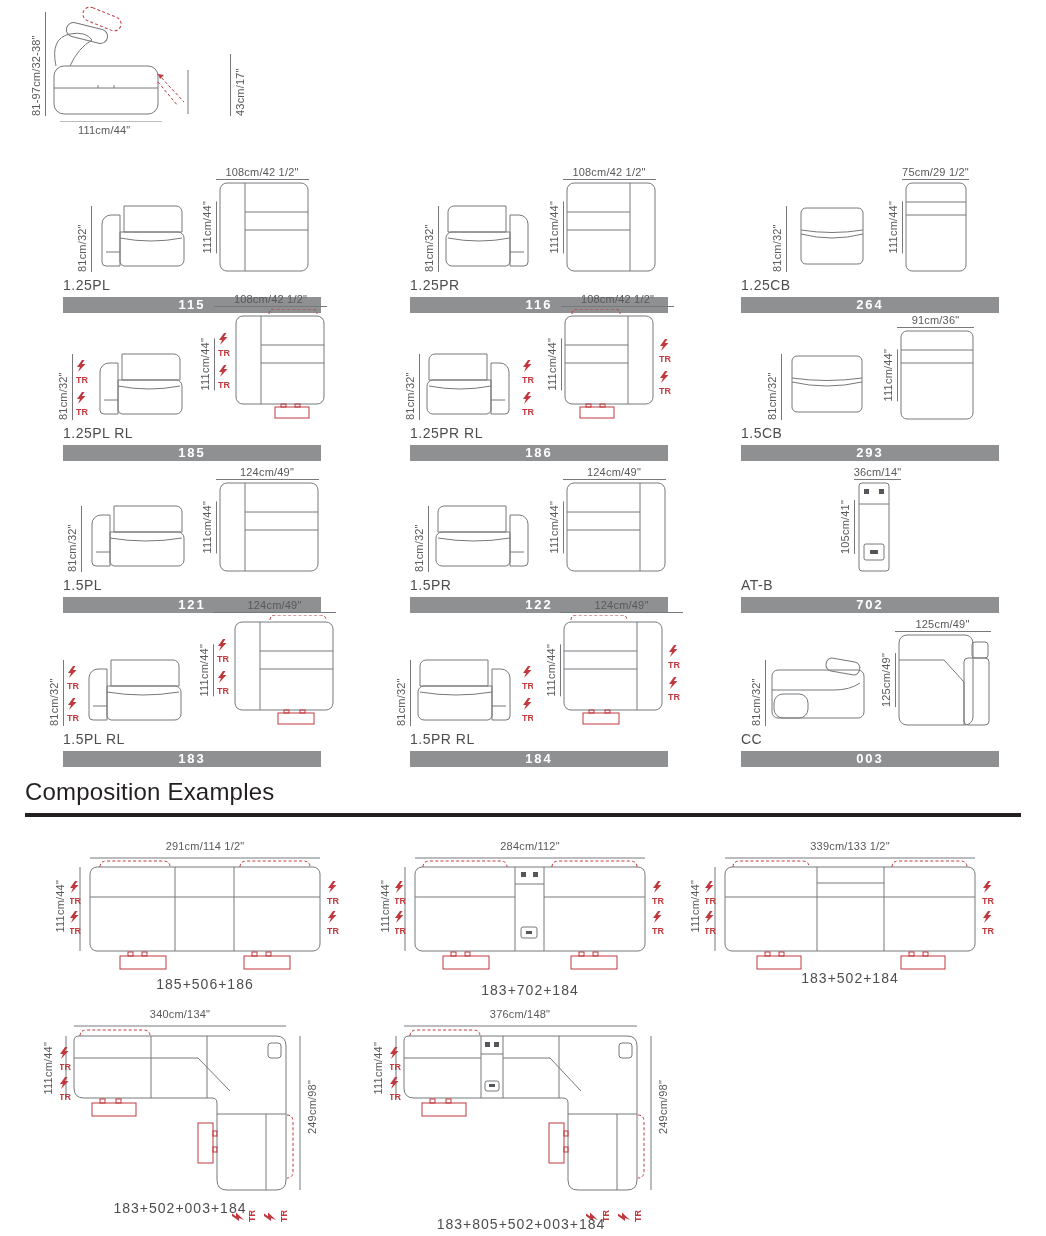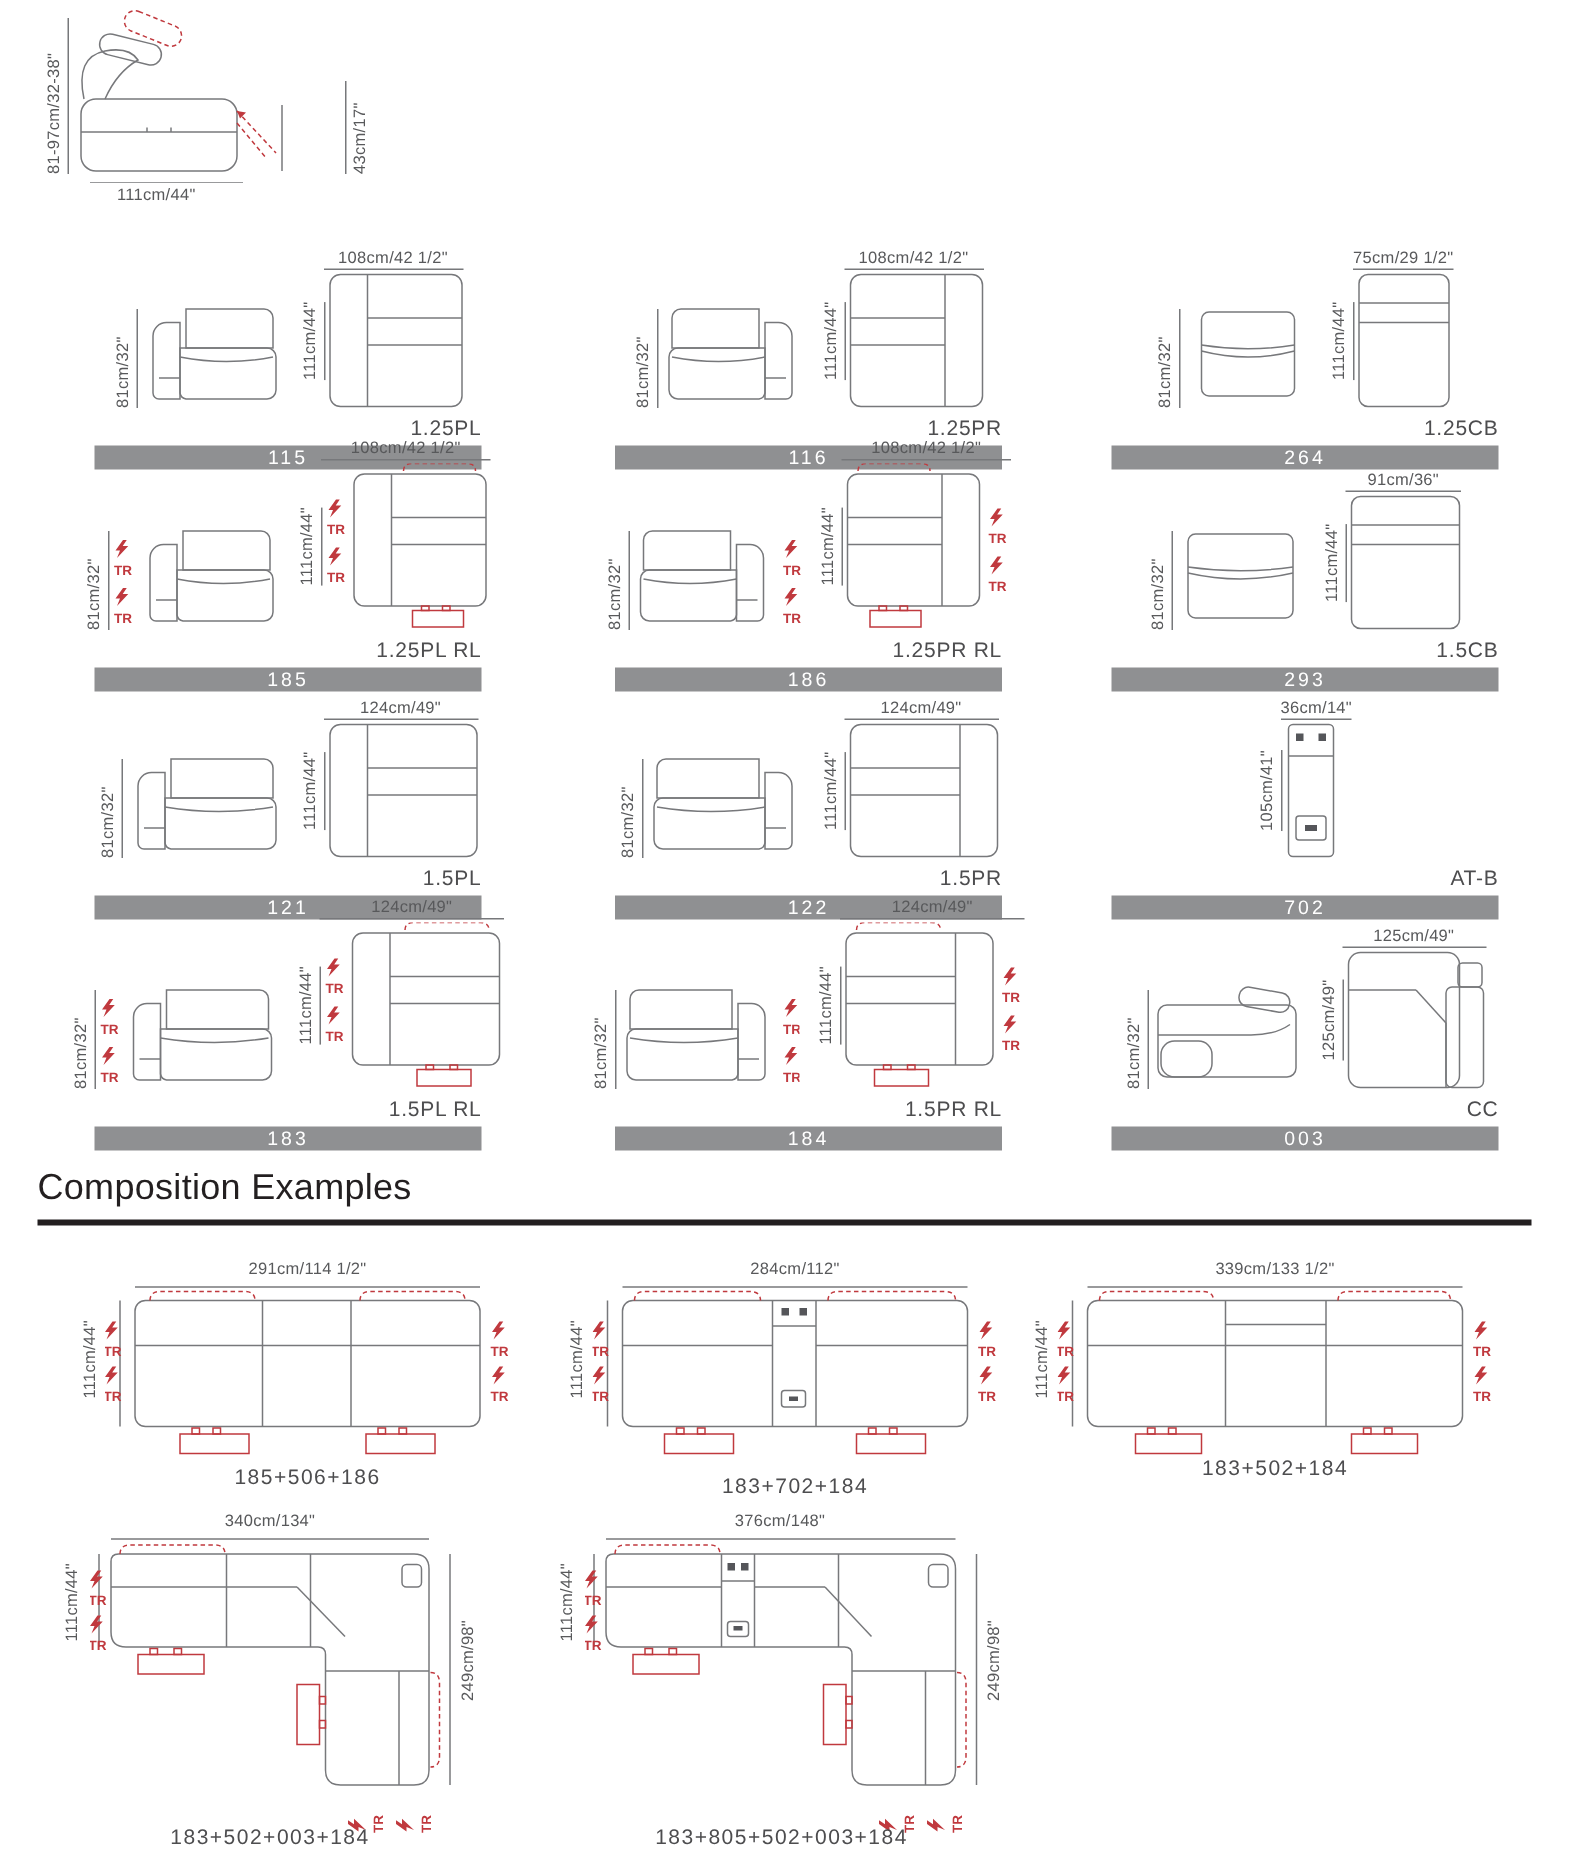--- a/index.html
+++ b/index.html
@@ -15,22 +15,22 @@
   svg .rfill{fill:#c0393e;stroke:none}
   svg .gfill{fill:#55565a;stroke:none}
   svg text{stroke:none;fill:#c0393e;font-size:9px;font-weight:bold;font-family:"Liberation Sans",sans-serif}
   .cell{position:absolute;width:258px}
   .views{height:112px;display:flex;justify-content:center;align-items:flex-end;gap:12px}
   .fv{display:flex;align-items:flex-end;gap:2px}
   .fv .vdim{height:66px;display:flex;align-items:center}
   .tv{display:flex;flex-direction:column}
   .tv .wdim{display:block;text-align:center;border-bottom:1px solid #77787b;padding-bottom:1px;margin-bottom:2px;margin-left:15px}
   .tvrow{display:flex;align-items:center;gap:2px}
-  .mod-name{text-align:right;font-size:14px;color:#4d4d4f;margin-top:5px;letter-spacing:.5px}
-  .mod-bar{margin-top:4px;height:16px;background:#8f9092;color:#fff;font-weight:normal;font-size:13px;line-height:16px;text-align:center;letter-spacing:2px}
+  .mod-name{text-align:left;font-size:14px;color:#4d4d4f;margin-top:5px;letter-spacing:.5px}
+  .mod-bar{margin-top:4px;height:16px;background:#8f9092;color:#fff;font-weight:bold;font-size:13px;line-height:16px;text-align:center;letter-spacing:2px}
   .hero{position:absolute;left:30px;top:6px;width:240px;height:150px}
   .hero .h-left{position:absolute;left:0;top:6px;height:104px;display:flex;align-items:center}
   .hero .h-bottom{position:absolute;left:48px;top:118px}
   .hero .h-right{position:absolute;left:200px;top:48px;height:62px;display:flex;align-items:center}
   .heading{position:absolute;left:25px;top:778px;font-size:24px;color:#231f20;letter-spacing:.2px}
   .heading-rule{position:absolute;left:25px;top:813px;width:996px;height:4px;background:#231f20}
   .comp{position:absolute}
   .comp .wdim{position:absolute;top:0;transform:translateX(-50%)}
   .comp svg{position:absolute;top:15px;left:0}
   .comp .sdim{position:absolute;display:flex;align-items:center}
@@ -659,21 +659,21 @@
         <path class="rfill" d="M5,0 L0,7 H3 L1,12 L8.5,4 H4.8 L7.5,0 Z"></path>
         <text x="-1" y="23">TR</text>
       </g>
     <g transform="translate(204,198) rotate(-90)">
         <path class="rfill" d="M5,0 L0,7 H3 L1,12 L8.5,4 H4.8 L7.5,0 Z"></path>
         <text x="-1" y="23">TR</text>
       </g>
   </svg>
   <span class="dim vdim noline sdim" style="left:-18px;top:34px">111cm/44"</span>
   <span class="dim vdim noline sdim" style="left:246px;top:72px">249cm/98"</span>
-  <div class="comp-label" style="top:208px;left:0;width:240px">183+502+003+184</div>
+  <div class="comp-label" style="top:192px;left:0;width:240px">183+502+003+184</div>
 </div>
 
 <div class="comp" style="left:390px;top:1008px;width:320px;height:230px">
   <span class="dim wdim" style="left:130px">376cm/148"</span>
   <svg width="292" height="202" viewBox="0 0 292 202">
     <line x1="14" y1="3" x2="247" y2="3"></line>
     <line x1="6" y1="13" x2="6" y2="75"></line>
     <line x1="261" y1="13" x2="261" y2="167"></line>
     <path d="M19,13 H237 Q247,13 247,23 V157 Q247,167 237,167 H188 Q178,167 178,157 V80 Q178,75 173,75 H24 Q14,75 14,65 V18 Q14,13 19,13 Z"></path>
     <line x1="91" y1="13" x2="91" y2="75"></line>

